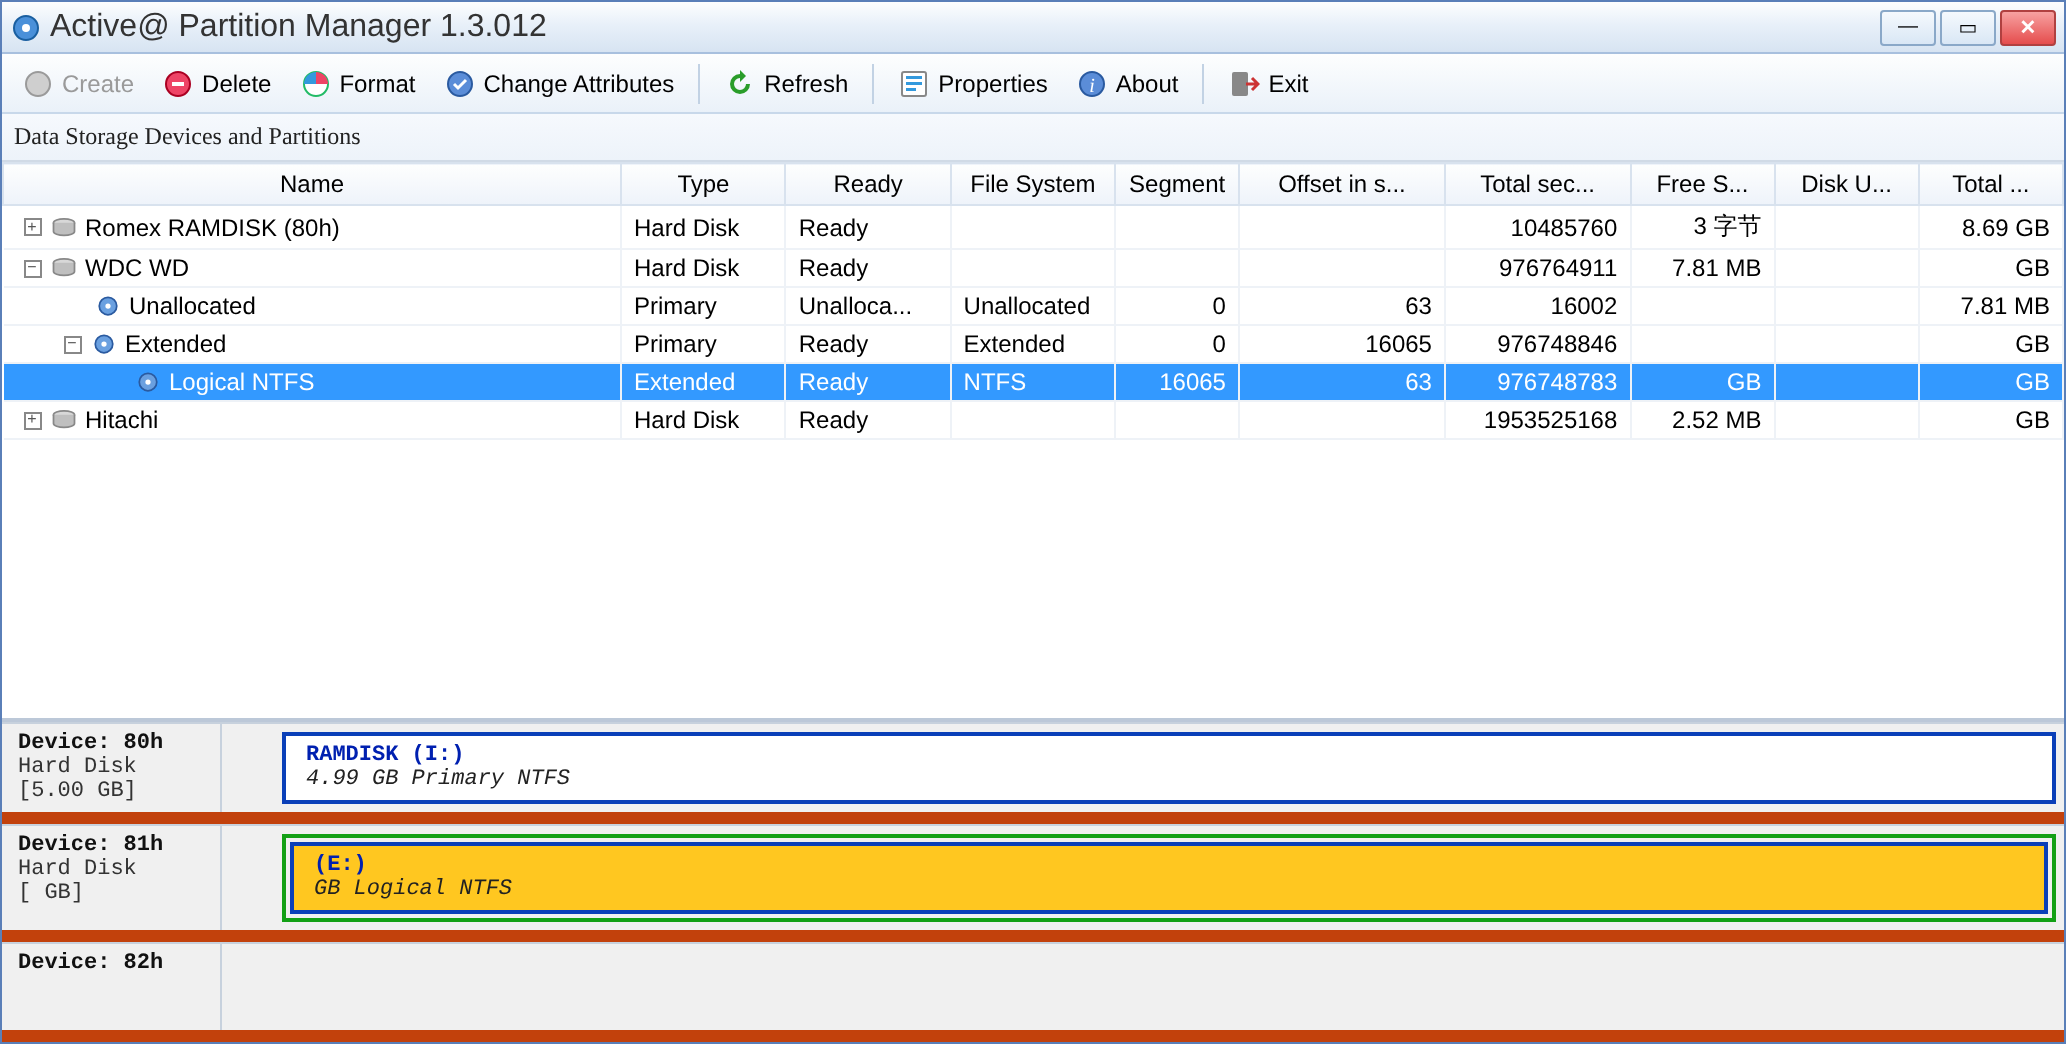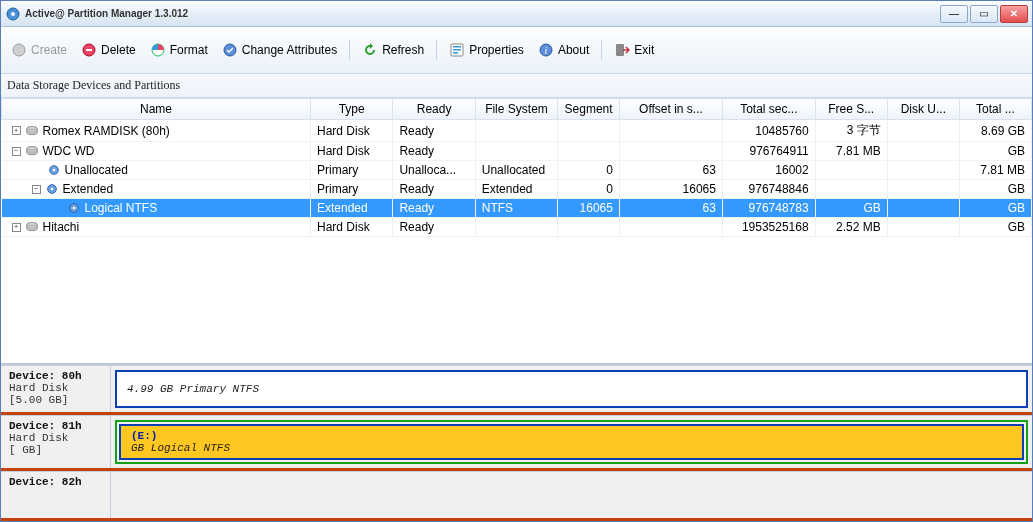--- a/index.html
+++ b/index.html
@@ -1,41 +1,41 @@
 <!DOCTYPE html>
 <html><head>
 <meta charset="utf-8">
 <style>
 * { box-sizing: border-box; margin: 0; padding: 0; }
 body { font-family: "Microsoft YaHei", Tahoma, Arial, sans-serif; font-size: 12px; background: #fff; overflow: hidden; }
 .window { width: 1033px; height: 522px; border: 1px solid #5a7fb8; background: #fff; display: flex; flex-direction: column; }
 .titlebar { height: 26px; background: linear-gradient(#fdfefe,#e8f0f9 45%,#d7e4f2); display: flex; align-items: center; padding: 0 4px; border-bottom: 1px solid #a8c0de; }
 .titlebar .app-icon { width: 16px; height: 16px; margin-right: 4px; }
-.titlebar .title { flex: 1; font-size: 10px; color: #333; font-weight: bold; }
+.titlebar .title { flex: 1; font-size: 16px; color: #333; }
 .win-controls { display: flex; gap: 2px; }
 .win-btn { width: 28px; height: 18px; border: 1px solid #8aa8c8; border-radius: 2px; background: linear-gradient(#f5f9fd,#d9e7f5); display: flex; align-items: center; justify-content: center; font-size: 10px; cursor: pointer; }
 .win-btn.close { background: linear-gradient(#f7a1a1,#e54d4d); border-color: #b04040; color: #fff; font-weight: bold; }
-.toolbar { height: 47px; background: linear-gradient(#fdfefe,#eaf1f9); border-bottom: 1px solid #c8d8ea; display: flex; align-items: center; padding: 0 4px; gap: 2px; }
+.toolbar { height: 30px; background: linear-gradient(#fdfefe,#eaf1f9); border-bottom: 1px solid #c8d8ea; display: flex; align-items: center; padding: 0 4px; gap: 2px; }
 .tbtn { display: flex; align-items: center; gap: 4px; padding: 3px 6px; border-radius: 3px; cursor: pointer; }
 .tbtn.disabled { color: #9a9a9a; cursor: default; }
 .tbtn .ico { width: 16px; height: 16px; display: inline-block; }
 .tsep { width: 1px; height: 20px; background: #c2d2e4; margin: 0 4px; }
 .pane-label { padding: 4px 6px; font-family: Liberation Serif, serif; color: #222; background: linear-gradient(#f6f9fd,#edf3fa); border-bottom: 1px solid #d0dae6; }
 .grid { flex: 1; overflow: auto; background: #fff; }
 .grid table { width: 100%; border-collapse: collapse; table-layout: fixed; }
 .grid th { text-align: center; font-weight: normal; background: linear-gradient(#fdfefe,#eef3fa); border: 1px solid #d8e2ee; padding: 3px 6px; height: 20px; white-space: nowrap; overflow: hidden; }
 .grid td { border-right: 1px solid #eef2f7; border-bottom: 1px solid #eef2f7; padding: 2px 6px; height: 19px; white-space: nowrap; overflow: hidden; }
 .grid td.num { text-align: right; }
 .row.selected td { background: #3399ff; color: #fff; }
 .tree-cell { display: flex; align-items: center; gap: 4px; }
 .expander { width: 9px; height: 9px; border: 1px solid #888; display: inline-flex; align-items: center; justify-content: center; font-size: 8px; line-height: 1; background: #fff; color: #555; cursor: pointer; }
 .indent { display: inline-block; }
 .disk-ico, .part-ico { width: 14px; height: 14px; display: inline-block; }
 .bottom { border-top: 2px solid #bcc8d8; background: #f0f0f0; }
-.device-row { display: flex; border-top: 1px solid #c7d1dd; border-bottom: 3px solid #c2410c; min-height: 50px; }
+.device-row { display: flex; border-top: 1px solid #c7d1dd; border-bottom: 6px solid #c2410c; min-height: 50px; gap: 26px; }
 .device-head { width: 110px; padding: 4px 8px; font-family: "Courier New", monospace; font-size: 11px; border-right: 1px solid #c7d1dd; }
 .device-head .dev-title { font-weight: bold; color: #111; }
 .device-head .dev-sub { color: #333; }
 .device-body { flex: 1; padding: 4px; display: flex; align-items: stretch; }
 .part-box { border: 2px solid; flex: 1; display: flex; flex-direction: column; justify-content: center; padding: 4px 10px; font-family: "Courier New", monospace; font-size: 11px; }
 .part-box .p-title { color: #0020b0; font-weight: bold; }
 .part-box .p-sub { color: #222; font-style: italic; }
 .part-box.ramdisk { border-color: #0a3fb8; background: #fff; }
 .ext-wrap { border: 2px solid #13a015; padding: 2px; flex: 1; display: flex; }
 .part-box.logical { border: 2px solid #0a3fb8; background: #ffc720; }
@@ -321,20 +321,21 @@
 
   <div class="bottom" id="device-map">
       <div class="device-row">
         <div class="device-head">
           <div class="dev-title">Device: 80h</div>
           <div class="dev-sub">Hard Disk</div>
           <div class="dev-sub">[5.00 GB]</div>
         </div>
         <div class="device-body">
           <div class="part-box ramdisk">
+            <div class="p-title">RAMDISK (I:)</div>
             <div class="p-sub">4.99 GB Primary NTFS</div>
           </div>
         </div>
       </div>
       <div class="device-row">
         <div class="device-head">
           <div class="dev-title">Device: 81h</div>
           <div class="dev-sub">Hard Disk</div>
           <div class="dev-sub">[   GB]</div>
         </div>

